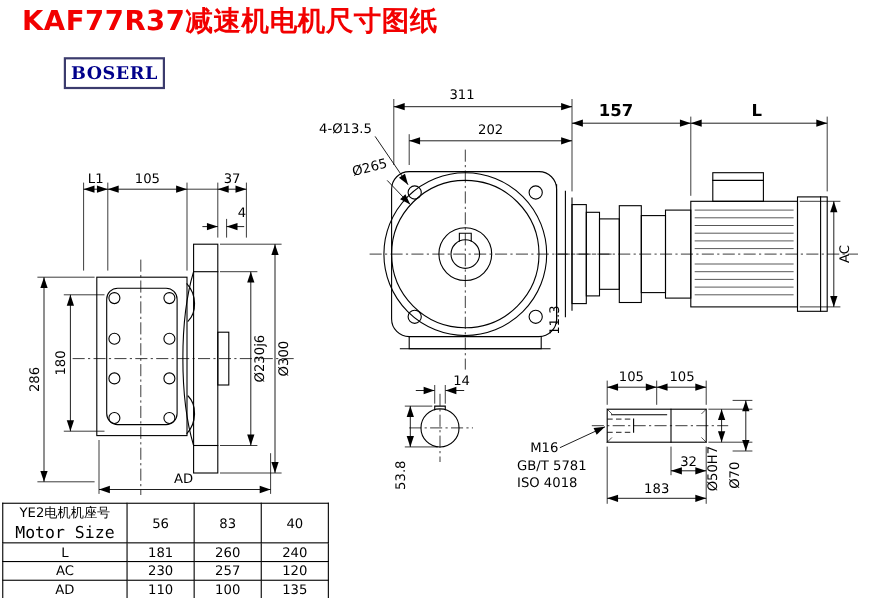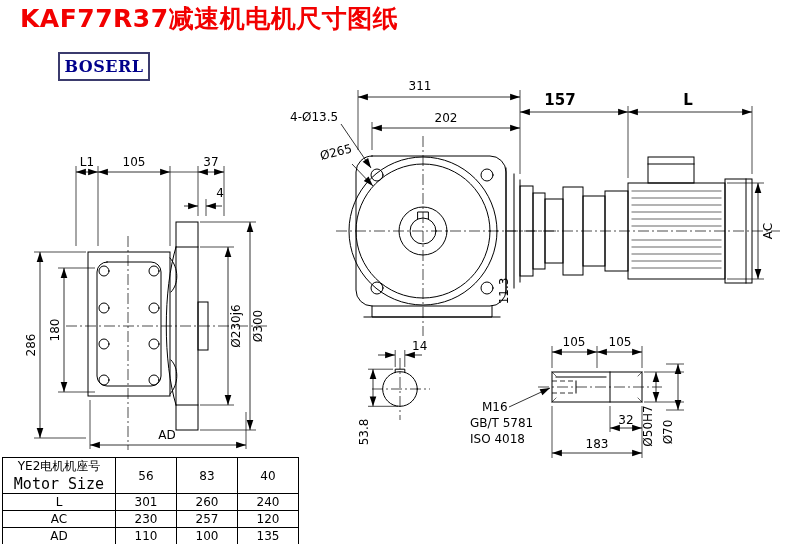--- a/index.html
+++ b/index.html
@@ -271,21 +271,21 @@
       <th>
         <div>YE2电机机座号</div>
         <div class="mono">Motor Size</div>
       </th>
       <th>56</th>
       <th>83</th>
       <th>40</th>
     </tr>
     <tr class="row">
       <td>L</td>
-      <td>301</td>
+      <td>181</td>
       <td>260</td>
       <td>240</td>
     </tr>
     <tr class="row">
       <td>AC</td>
       <td>230</td>
       <td>257</td>
       <td>120</td>
     </tr>
     <tr class="row">

